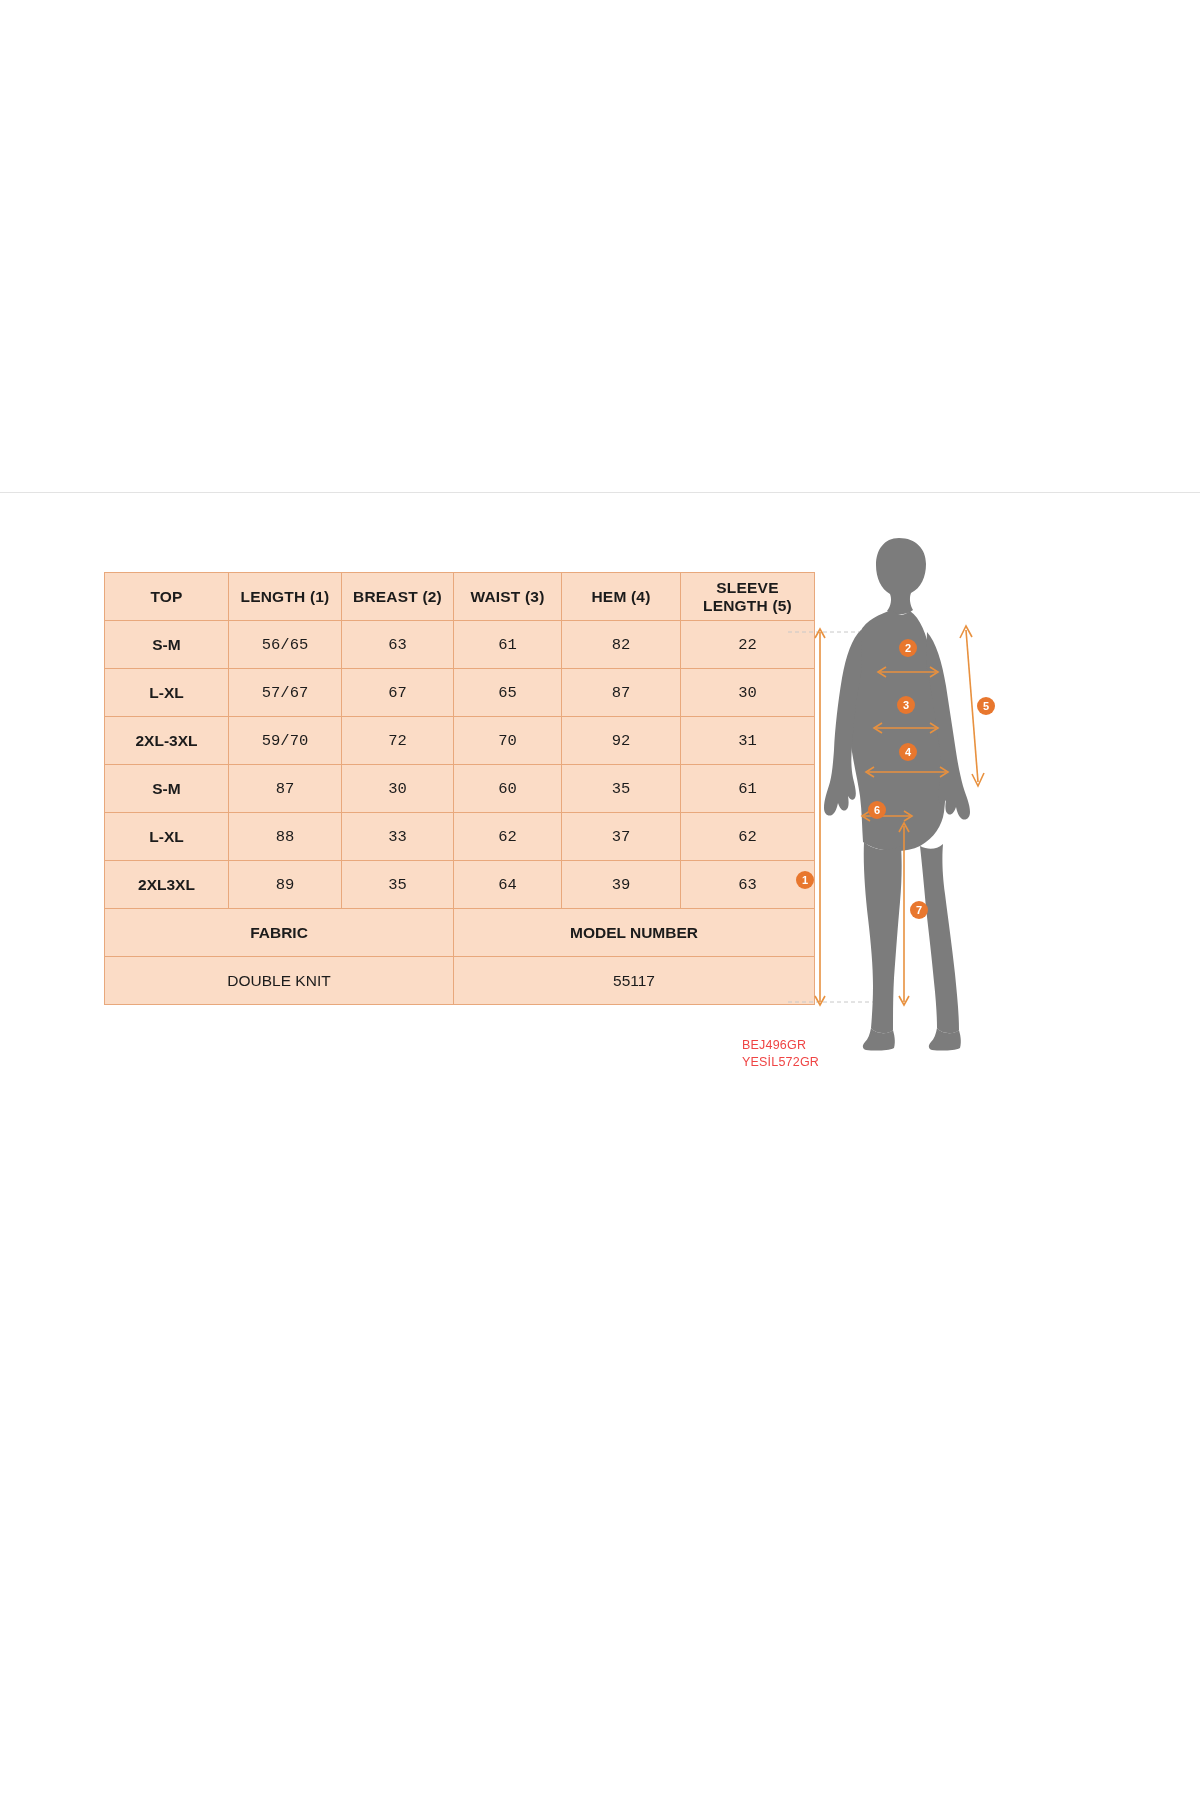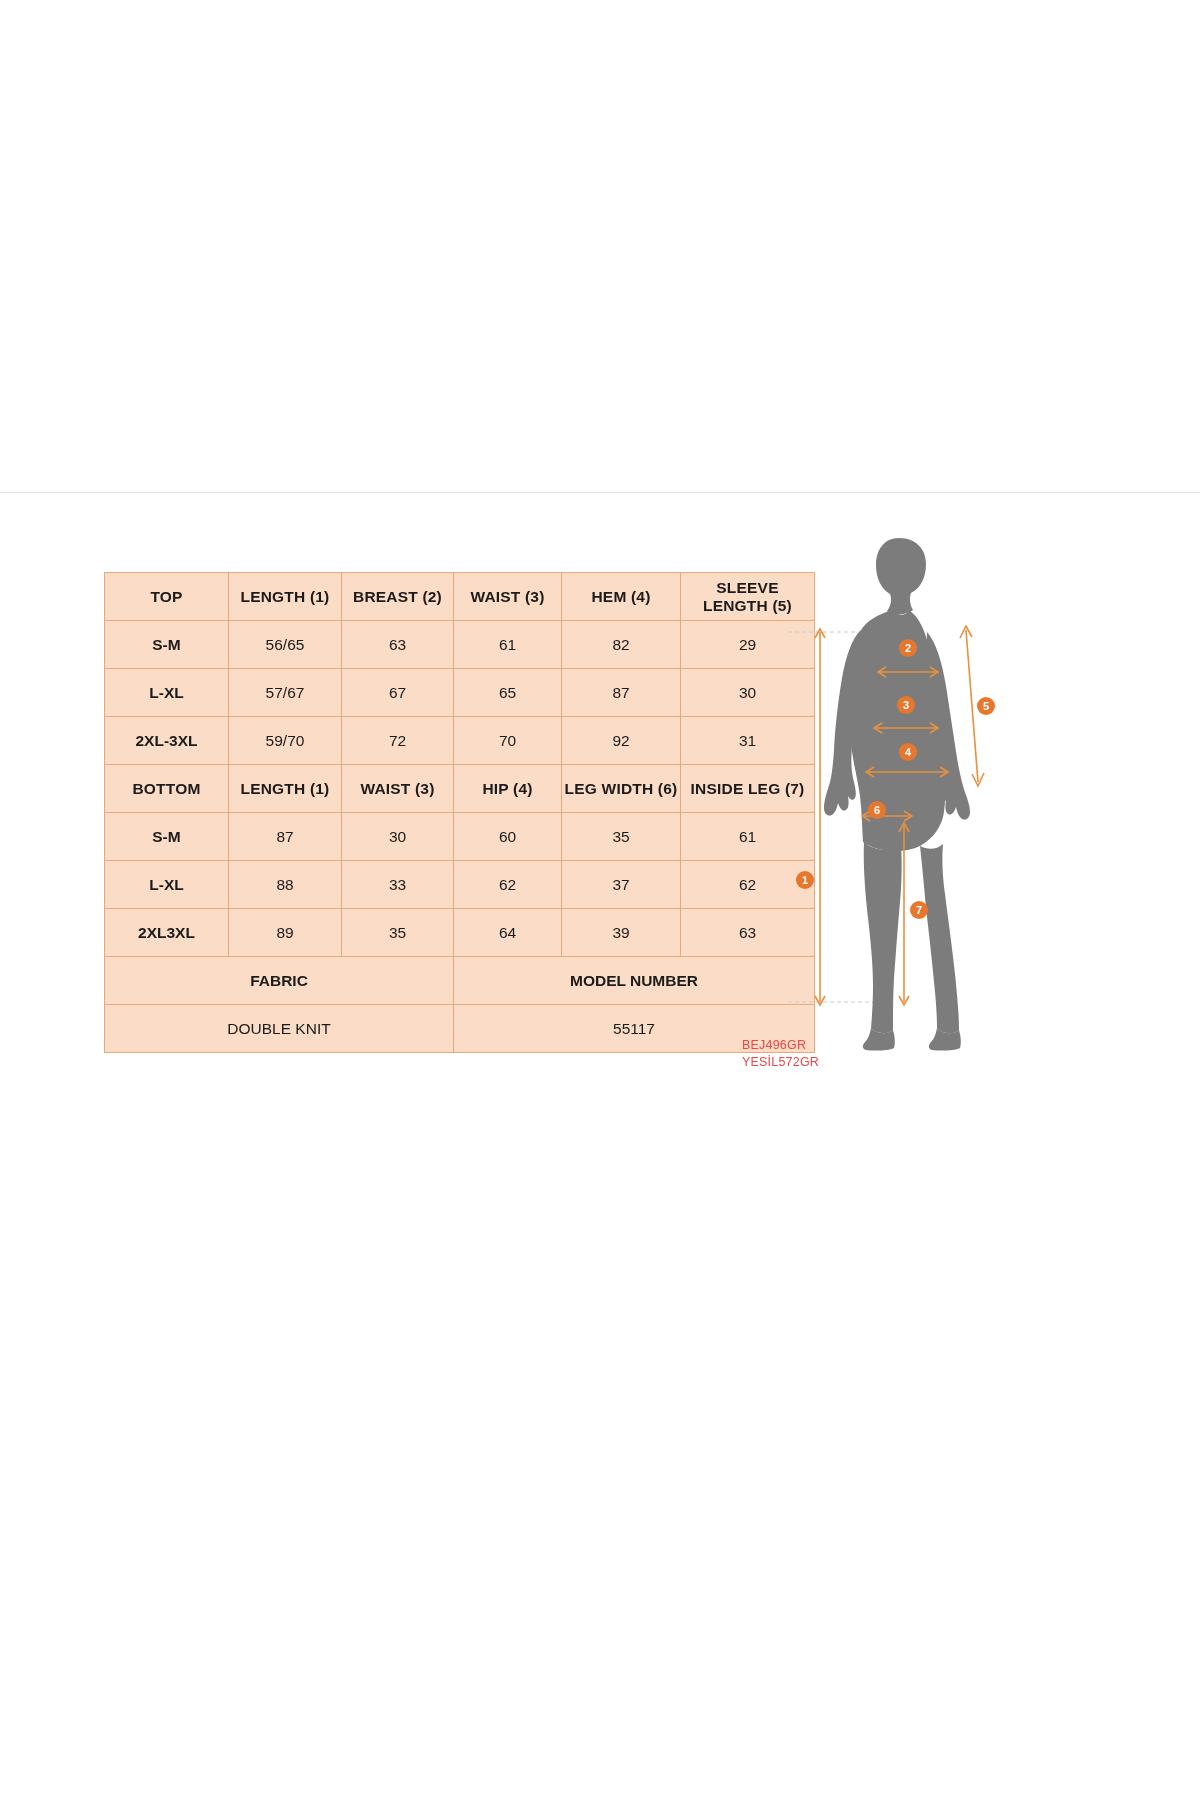--- a/index.html
+++ b/index.html
@@ -62,20 +62,21 @@
     border: 1px solid #e8772e;
     line-height: 1.15;
   }
   td.rowlabel {
     font-weight: bold;
     font-size: 15px;
   }
   td.val {
     font-size: 16px;
     font-weight: 400;
+    font-family: Liberation Mono, monospace;
   }
   td.fabric-head, td.model-head {
     background: #e8772e;
     font-weight: bold;
     font-size: 15.5px;
     border: 1px solid #e8772e;
   }
   td.fabric-val, td.model-val {
     font-size: 16px;
     margin-left: 18px;
@@ -137,47 +138,39 @@
           <td class="head">HEM (4)</td>
           <td class="head">SLEEVE LENGTH (5)</td>
         </tr>
 
         <tr>
           <td class="rowlabel">S-M</td>
           <td class="val">56/65</td>
           <td class="val">63</td>
           <td class="val">61</td>
           <td class="val">82</td>
-          <td class="val">29</td>
+          <td class="val">22</td>
         </tr>
         <tr>
           <td class="rowlabel">L-XL</td>
           <td class="val">57/67</td>
           <td class="val">67</td>
           <td class="val">65</td>
           <td class="val">87</td>
           <td class="val">30</td>
         </tr>
         <tr>
           <td class="rowlabel">2XL-3XL</td>
           <td class="val">59/70</td>
           <td class="val">72</td>
           <td class="val">70</td>
           <td class="val">92</td>
           <td class="val">31</td>
         </tr>
 
-        <tr>
-          <td class="head">BOTTOM</td>
-          <td class="head">LENGTH (1)</td>
-          <td class="head">WAIST (3)</td>
-          <td class="head">HIP (4)</td>
-          <td class="head">LEG WIDTH (6)</td>
-          <td class="head">INSIDE LEG (7)</td>
-        </tr>
 
         <tr>
           <td class="rowlabel">S-M</td>
           <td class="val">87</td>
           <td class="val">30</td>
           <td class="val">60</td>
           <td class="val">35</td>
           <td class="val">61</td>
         </tr>
         <tr>

